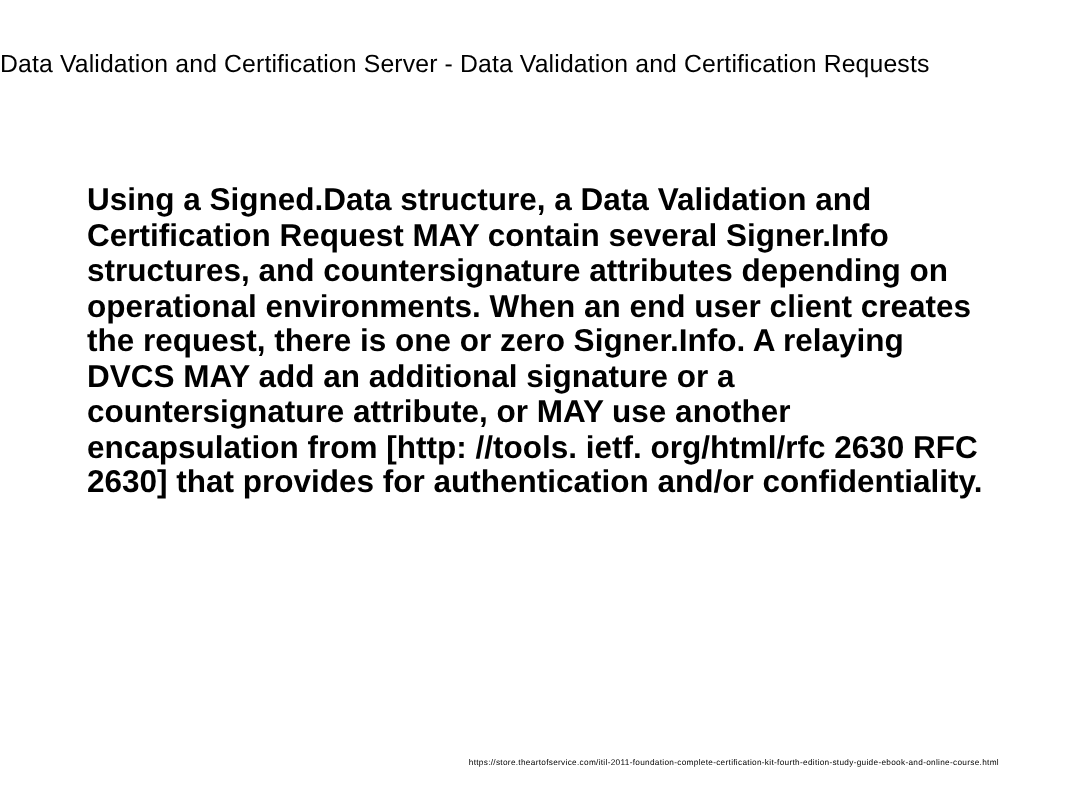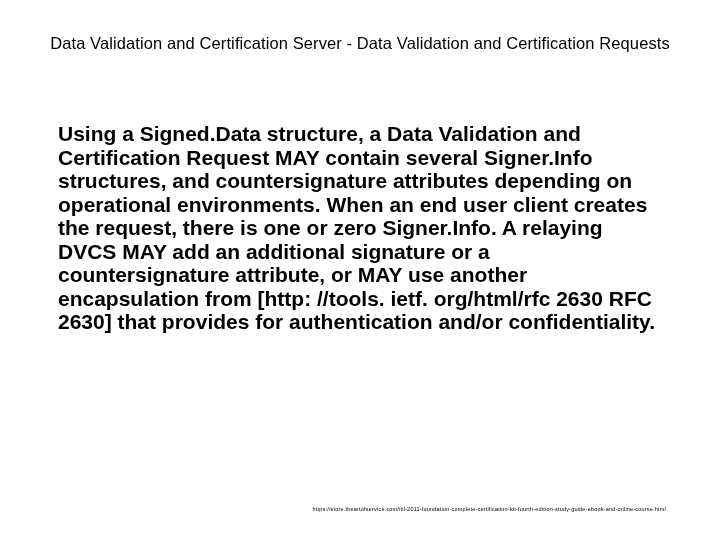--- a/index.html
+++ b/index.html
@@ -16,21 +16,20 @@
     position: relative;
     width: 720px;
     height: 540px;
     box-sizing: border-box;
   }
   .title {
     position: absolute;
     top: 34px;
     left: 0;
     width: 720px;
-    text-align: center;
     font-size: 16.5px;
     font-weight: 400;
     letter-spacing: 0.1px;
   }
   .body {
     position: absolute;
     top: 122px;
     left: 58px;
     width: 604px;
     font-size: 21px;

